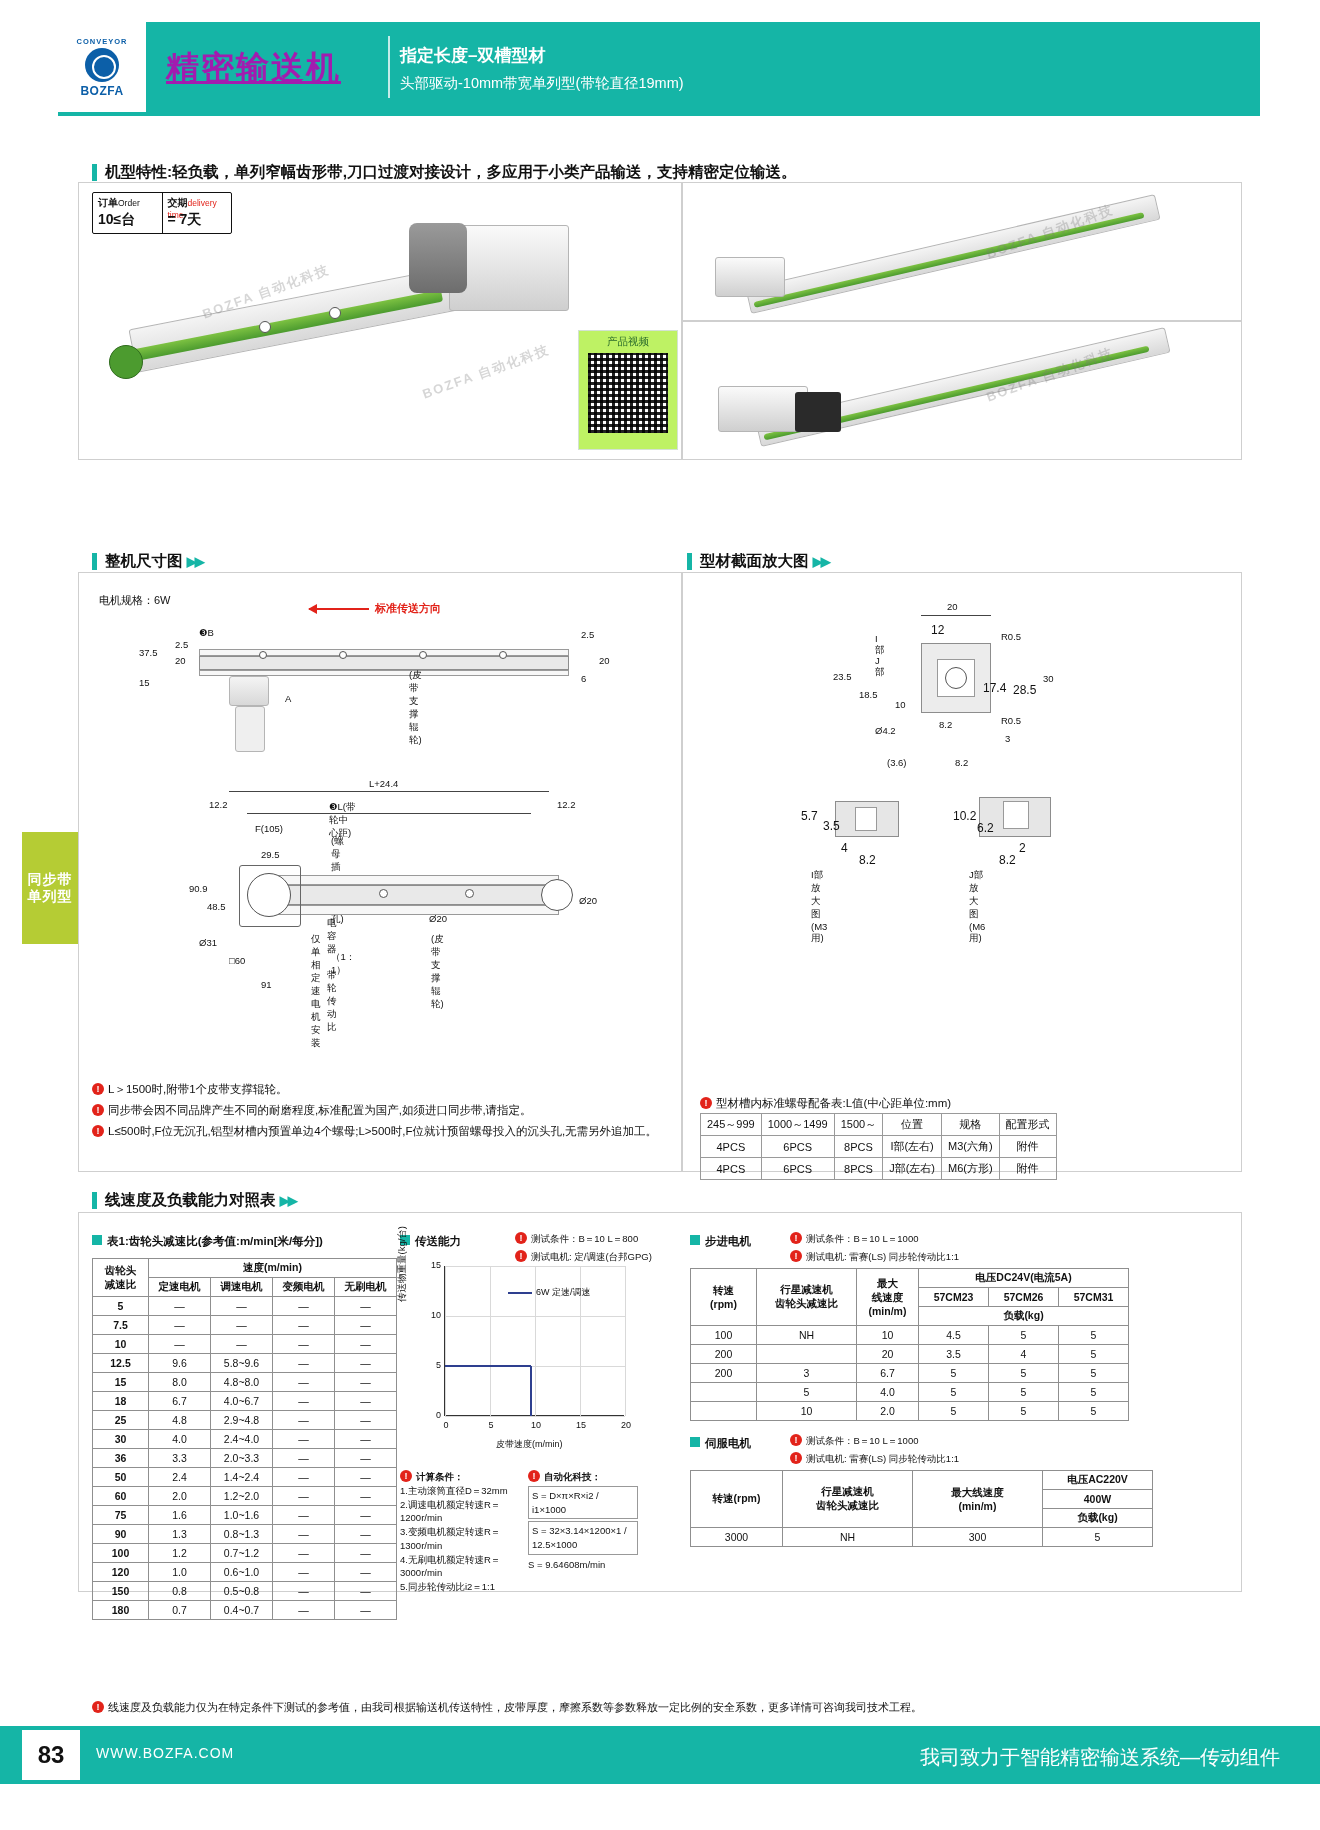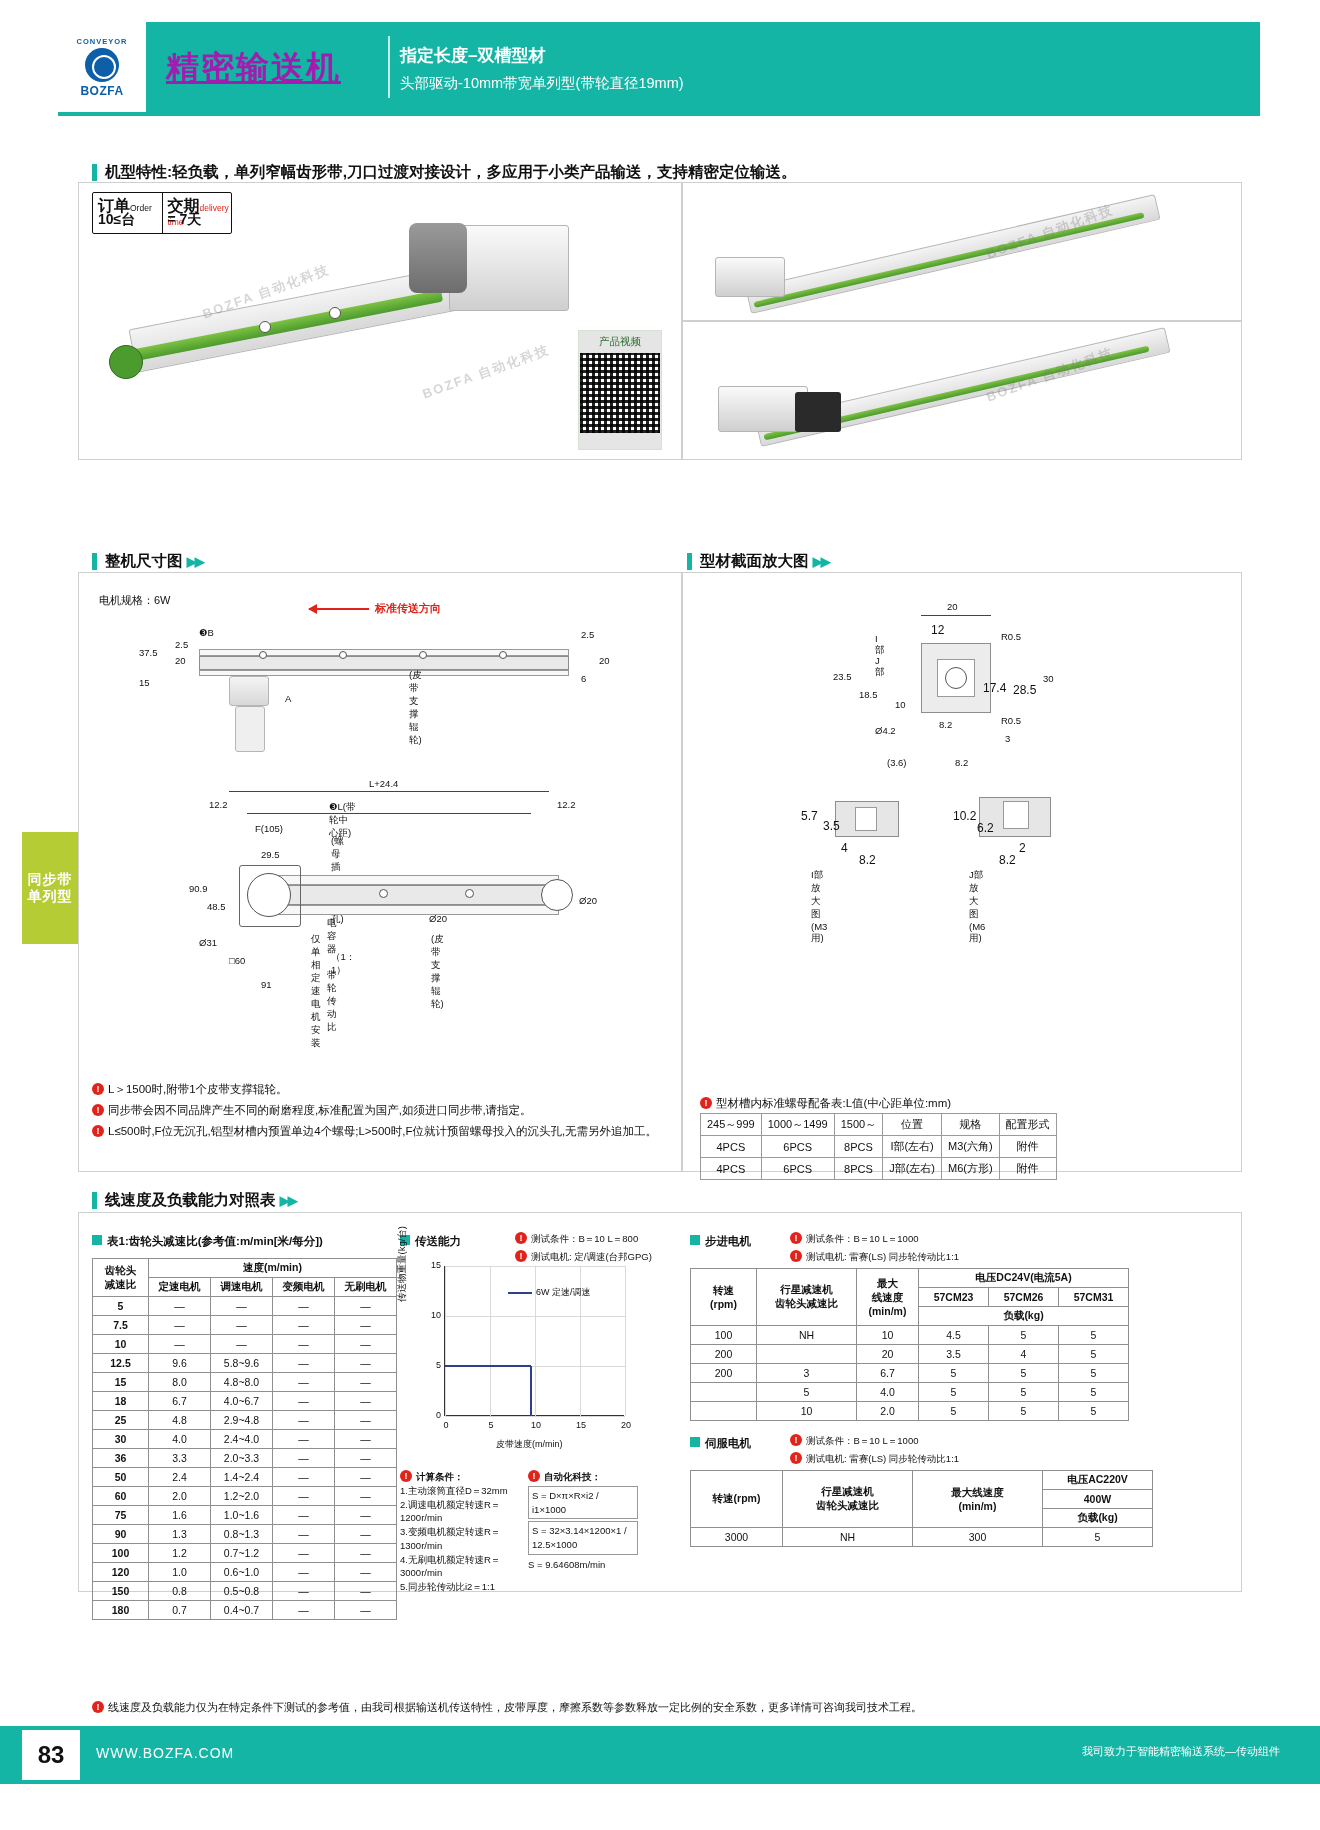--- a/index.html
+++ b/index.html
@@ -75,26 +75,26 @@
   .photo-tr { left:682px; top:182px; width:560px; height:139px; }
   .photo-br { left:682px; top:321px; width:560px; height:139px; }
 
   .order-badge {
     position:absolute; left:92px; top:192px; width:140px; height:42px;
     border:1.5px solid #111; display:flex; border-radius:2px; overflow:hidden; background:#fff;
   }
   .order-l, .order-r { flex:1; position:relative; font-size:9px; }
   .order-l { border-right:1.5px solid #111; }
   .ob-small { position:absolute; left:5px; top:3px; font-size:8.5px; }
-  .ob-small b { font-size:16px; }
+  .ob-small b { font-size:10px; }
   .ob-big { position:absolute; left:5px; top:18px; font-size:14px; font-weight:bold; }
 
   .qr-box {
-    position:absolute; left:578px; top:330px; width:84px; height:120px;
-    background:#e5e5e5; border:1px solid #d3e2d3; padding-top:4px; text-align:center;
+    position:absolute; left:578px; top:330px; width:100px; height:120px;
+    background:#bef264; border:1px solid #d3e2d3; padding-top:4px; text-align:center;
   }
   .qr-label { font-size:10.5px; color:#2b6b2b; }
   .qr-img { width:80px; height:80px; margin:4px auto 0; background:
       repeating-linear-gradient(0deg,#222 0 3px,#fff 3px 6px),
       repeating-linear-gradient(90deg,#222 0 3px,transparent 3px 6px);
     background-blend-mode:multiply;
   }
 
   
   .conv { position:absolute; }
@@ -218,21 +218,21 @@
   }
   .foot-right {
     position:absolute; left:660px; top:0; width:660px; height:58px; background:#15b5a6;
   }
   .foot-pagebox {
     position:absolute; left:22px; top:4px; width:58px; height:50px; background:#fff;
     display:flex; align-items:center; justify-content:center;
     font-size:24px; font-weight:bold; color:#111;
   }
   .foot-url { position:absolute; left:96px; top:19px; color:#fff; font-size:14px; letter-spacing:1px; }
-  .foot-slogan { position:absolute; right:40px; top:18px; color:#fff; font-size:11px; }
+  .foot-slogan { position:absolute; right:40px; top:18px; color:#fff; font-size:20px; }
 </style>
 </head>
 <body>
 
 <div class="page">
 
   <div class="header">
     <div class="hdr-bar"></div>
     <div class="hdr-bar-tail"></div>
     <div class="logo-box">

